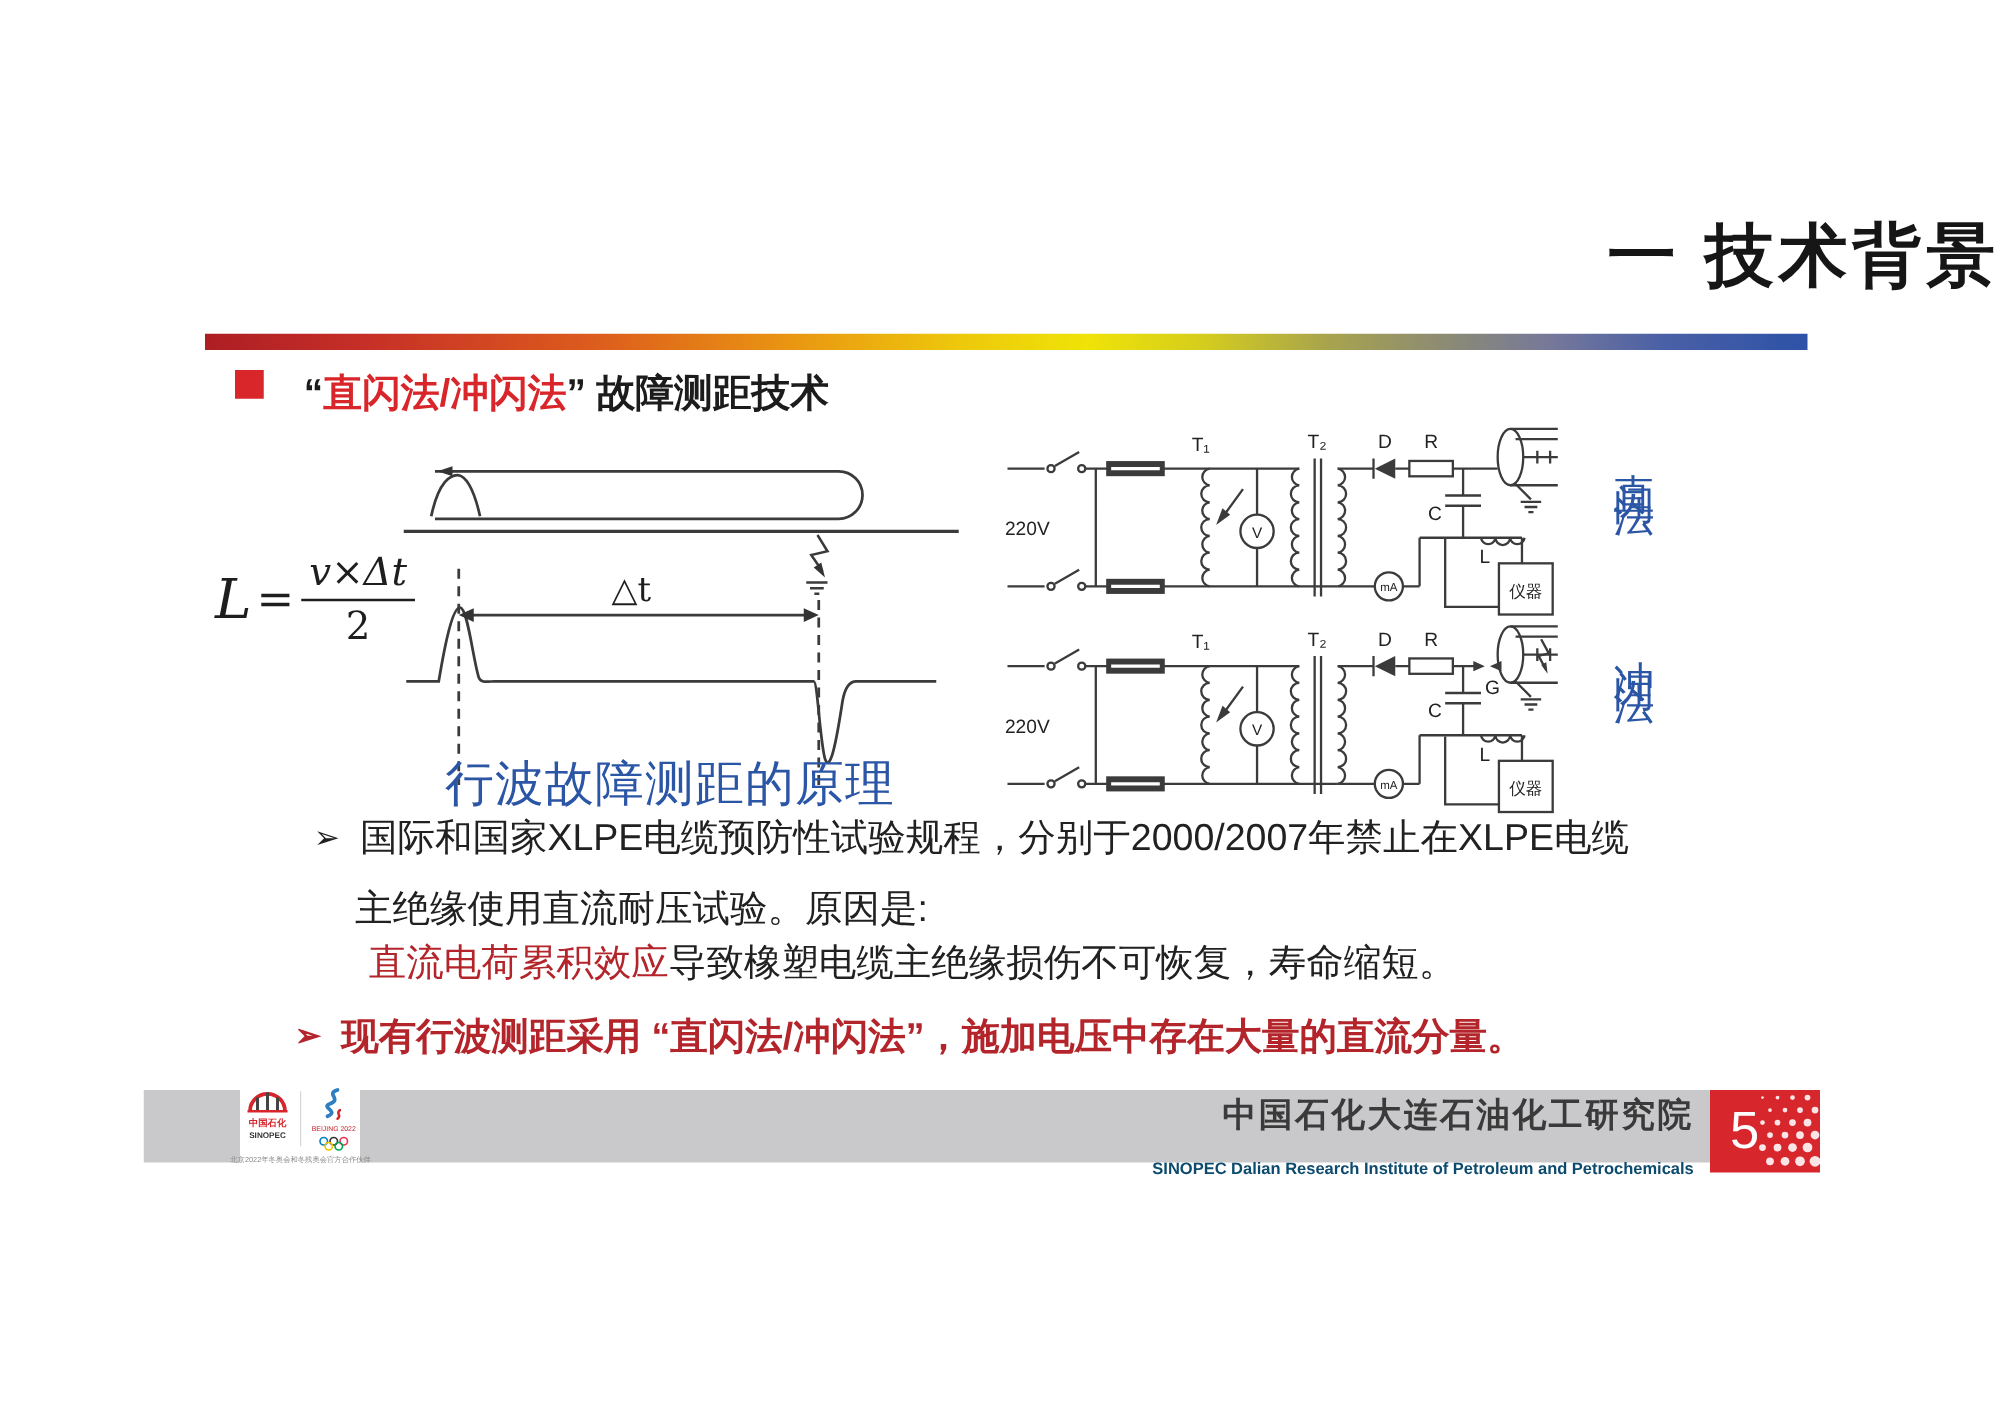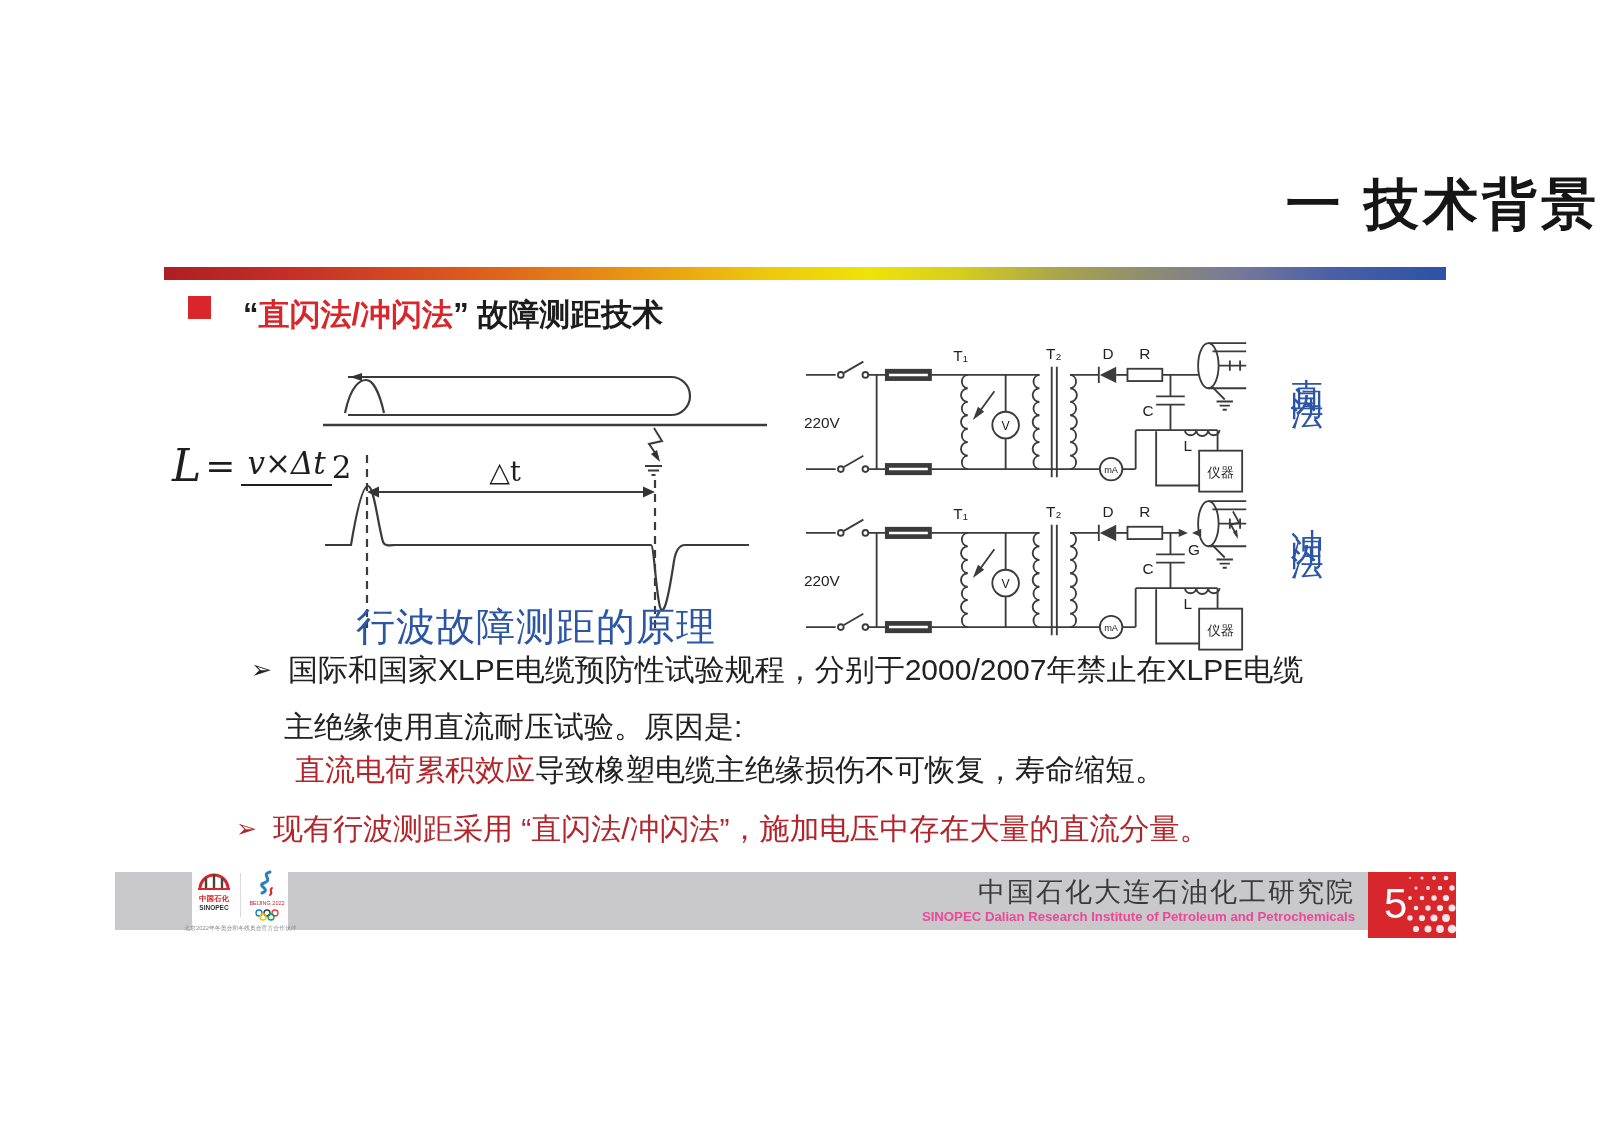--- a/index.html
+++ b/index.html
@@ -15,21 +15,21 @@
   
   .sq{position:absolute;left:188px;top:296px;width:23px;height:23px;background:#D8262B;}
   .heading{position:absolute;left:243px;top:294px;font-size:31px;font-weight:bold;color:#1c1c1c;white-space:nowrap;}
   .heading .red{color:#D8262B;}
   
   .ldiag{position:absolute;left:165px;top:350px;}
   .formula{position:absolute;left:172px;top:440px;color:#1e1e1e;
            font-family:"DejaVu Serif", serif;font-style:italic;display:flex;align-items:center;}
   .f-lhs{font-size:44px;}
   .f-eq{font-size:36px;margin:0 6px 0 4px;font-style:normal;}
-  .frac{display:inline-flex;flex-direction:row;align-items:center;font-size:31px;text-align:center;}
+  .frac{display:inline-flex;flex-direction:column;align-items:center;font-size:31px;text-align:center;}
   .frac .num{padding:0 6px 3px 6px;border-bottom:2.5px solid #1e1e1e;}
   .frac .den{padding-top:2px;font-style:normal;}
   .caption-blue{position:absolute;left:356px;top:600px;font-size:39px;color:#2B55A5;letter-spacing:1px;}
   .circuit{position:absolute;}
   .circuit .wires path,.circuit .wires rect,.circuit .wires circle,.circuit .wires ellipse,.circuit .wires polyline
     {stroke:#3b3b3b;stroke-width:1.8;fill:none;}
   .circuit .wires .fuse{fill:#3b3b3b;}
   .circuit .wires .fuse-line{stroke:#ffffff;stroke-width:2.4;}
   .circuit .wires .solid{fill:#3b3b3b;stroke:none;}
   .circuit .wires .meter,.circuit .wires .comp{fill:#ffffff;}
@@ -44,22 +44,22 @@
   .bullet .arrow{font-size:25px;margin-right:16px;position:relative;top:-2px;}
   .red-t{color:#B3252A;}
   
   .footer-bar{position:absolute;left:115px;top:872px;width:1253px;height:58px;background:#C9C9CB;}
   .logo-panel{position:absolute;left:192px;top:866px;width:96px;height:80px;background:#fff;
               display:flex;flex-direction:column;align-items:center;}
   .logo-row{display:flex;align-items:center;height:58px;}
   .logo-div{width:1px;height:44px;background:#d9d9d9;margin:0 3px;}
   .partner{font-size:6.5px;color:#8a8a8a;white-space:nowrap;transform:scale(0.9);}
   .org{position:absolute;left:850px;top:878px;width:505px;text-align:right;}
-  .org-cn{font-family:"Liberation Serif",serif;font-size:27px;color:#3a3a3a;letter-spacing:2px;line-height:29px;}
-  .org-en{font-size:13.2px;font-weight:bold;color:#ec4899;margin-top:2px;}
+  .org-cn{font-family:"Liberation Serif",serif;font-size:27px;color:#3a3a3a;letter-spacing:2px;line-height:29px;font-weight:bold;}
+  .org-en{font-size:13.2px;font-weight:bold;color:#0c4a6e;margin-top:20px;}
   .page-block{position:absolute;left:1368px;top:872px;width:88px;height:66px;background:#D7262C;}
   .page-num{position:absolute;left:16px;top:8px;font-size:42px;color:#fff;}
   .dots{position:absolute;right:0;top:0;}
 </style>
 </head>
 <body>
 
 <div class="slide">
 
   <div class="title">一  技术背景</div>
@@ -209,21 +209,21 @@
       <text class="cjk" x="415" y="138" text-anchor="middle">仪器</text>
     </g>
   </svg>
 
   <div class="vlabel" style="top:352px;">直闪法</div>
   <div class="vlabel" style="top:502px;">冲闪法</div>
 
   <div class="bullet" style="left:251px;top:650px;"><span class="arrow">➢</span><span>国际和国家XLPE电缆预防性试验规程，分别于2000/2007年禁止在XLPE电缆</span></div>
   <div class="bullet" style="left:284px;top:707px;">主绝缘使用直流耐压试验。原因是:</div>
   <div class="bullet" style="left:295px;top:750px;"><span class="red-t">直流电荷累积效应</span><span>导致橡塑电缆主绝缘损伤不可恢复，寿命缩短。</span></div>
-  <div class="bullet red-t" style="left:236px;top:809px;"><span class="arrow">➢</span><span>现有行波测距采用 “直闪法/冲闪法”，施加电压中存在大量的直流分量。</span></div>
+  <div class="bullet red-t" style="left:236px;top:809px;font-weight:bold;"><span class="arrow">➢</span><span>现有行波测距采用 “直闪法/冲闪法”，施加电压中存在大量的直流分量。</span></div>
 
   <div class="footer-bar"></div>
 
   <div class="logo-panel">
     <div class="logo-row">
       <svg width="46" height="54" viewBox="0 0 46 54">
         <path d="M9,21 A14,14 0 0 1 37,21" stroke="#D8252B" stroke-width="3" fill="none"></path>
         <path d="M15,21 V10 M23,21 V6 M31,21 V10" stroke="#444" stroke-width="2.4" fill="none"></path>
         <path d="M7,21 H39" stroke="#D8252B" stroke-width="2" fill="none"></path>
         <text x="23" y="33" text-anchor="middle" font-size="7.5" fill="#D8252B" font-weight="bold">中国石化</text>

